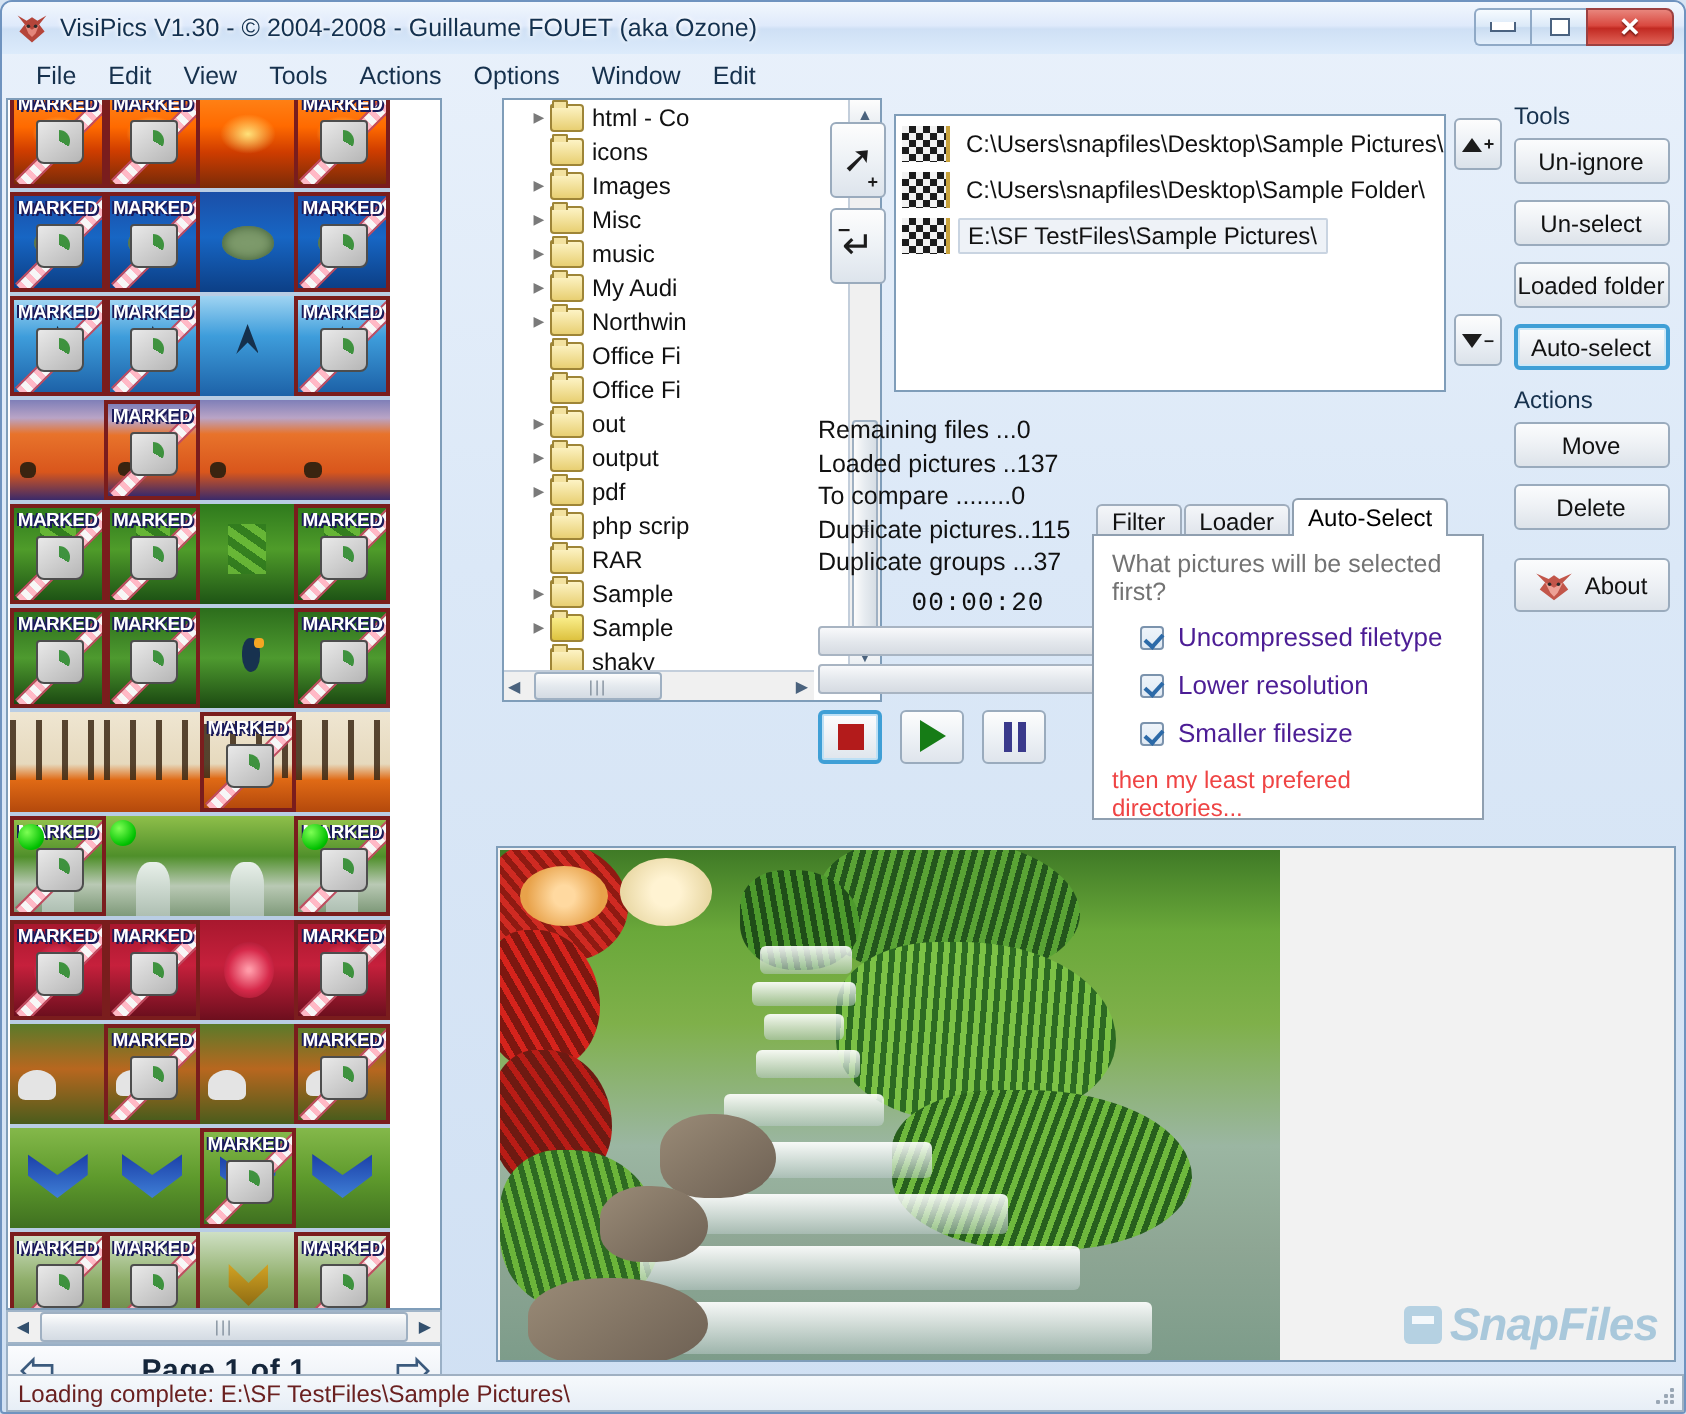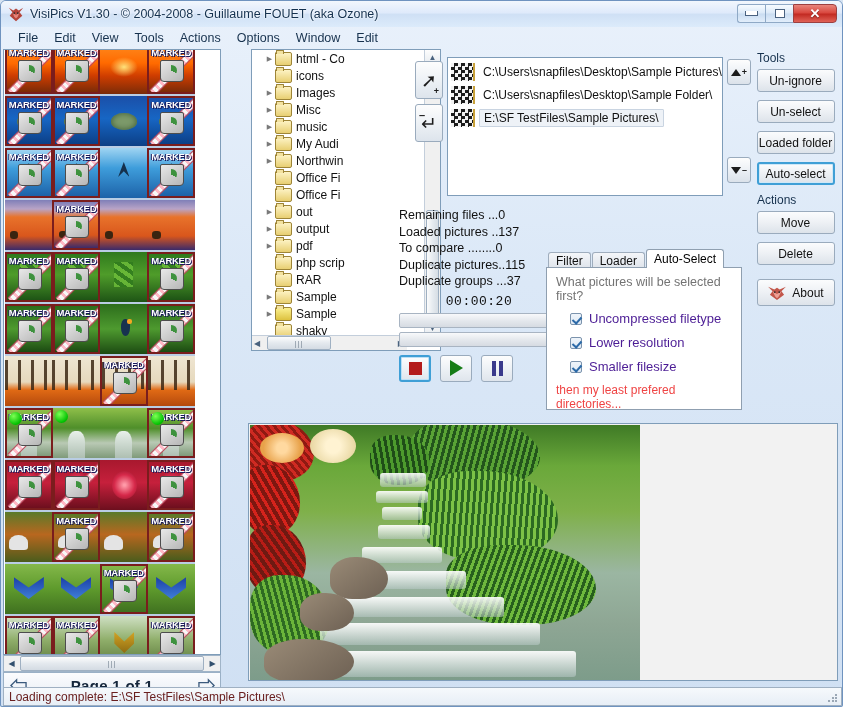--- a/index.html
+++ b/index.html
@@ -229,21 +229,21 @@
     display:flex;align-items:center;justify-content:center;
   }
   #btn-up{top:10px;}
   #btn-down{top:108px;}
   .triglyph{width:0;height:0;border-left:5px solid transparent;border-right:5px solid transparent;}
   .triglyph.up{border-bottom:7px solid #1c1c1c;}
   .triglyph.down{border-top:7px solid #1c1c1c;}
   .supmini{font-size:9px;color:#1c1c1c;margin-left:1px;font-weight:bold;}
 
   
-  #stats{position:absolute;left:396px;top:158px;width:160px;}
+  #stats{position:absolute;left:406px;top:158px;width:160px;}
   .statline{font-size:12.5px;color:#111;white-space:nowrap;line-height:16.5px;}
   #timer{text-align:center;font-size:13px;font-family:"Liberation Mono",monospace;color:#111;margin-top:4px;letter-spacing:.5px;}
   .progbar{
     height:13px;margin-top:4px;
     background:linear-gradient(to bottom,#f8f9fb,#e3e7ec 55%,#d6dbe2);
     border:1px solid #a8b4c2;border-radius:2px;
   }
   #transport{display:flex;gap:9px;margin-top:8px;}
   .tbtn{
     width:32px;height:27px;border:1px solid #9aabbd;border-radius:3px;
@@ -924,20 +924,24 @@
         <div class="water" style="left:128px;top:100px;width:52px;height:14px;"></div>
         <div class="water" style="left:112px;top:122px;width:80px;height:16px;"></div>
         <div class="water" style="left:96px;top:146px;width:120px;height:18px;"></div>
         <div class="water" style="left:84px;top:172px;width:170px;height:20px;"></div>
         <div class="water" style="left:70px;top:198px;width:220px;height:22px;"></div>
         <div class="water" style="left:56px;top:226px;width:270px;height:26px;"></div>
         <div class="rock" style="left:80px;top:132px;width:58px;height:42px;"></div>
         <div class="rock" style="left:50px;top:168px;width:54px;height:38px;"></div>
         <div class="rock" style="left:14px;top:214px;width:90px;height:44px;"></div>
       </div>
+      <div id="watermark">
+        <span id="wm-mark"></span>
+        <span>SnapFiles</span>
+      </div>
     </div>
 
   </div>
 
   <div id="statusbar">
     <span id="statustext">Loading complete: E:\SF TestFiles\Sample Pictures\</span>
     <span id="gripper"></span>
   </div>
 </div>
 

